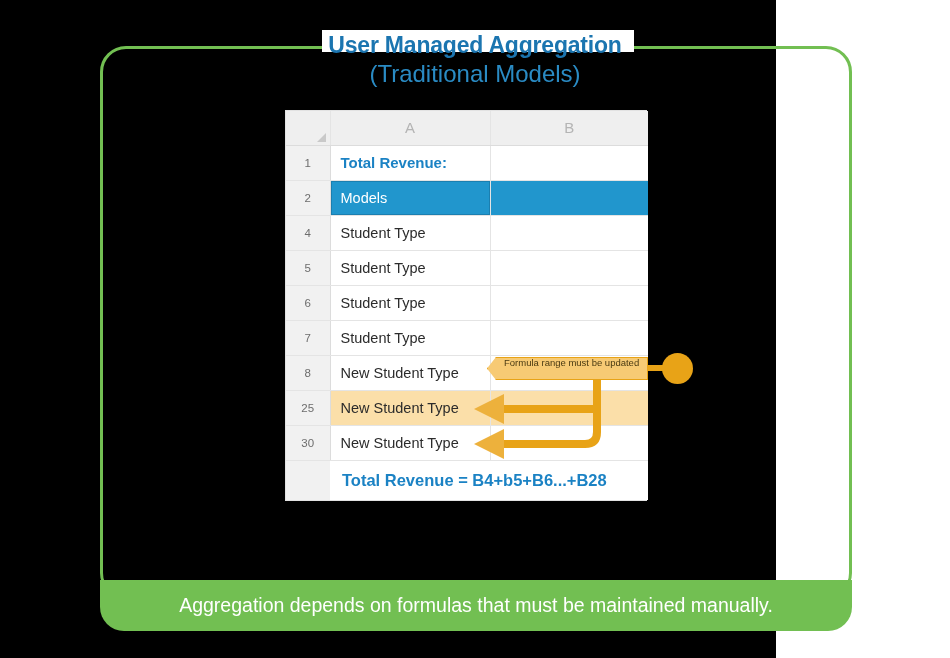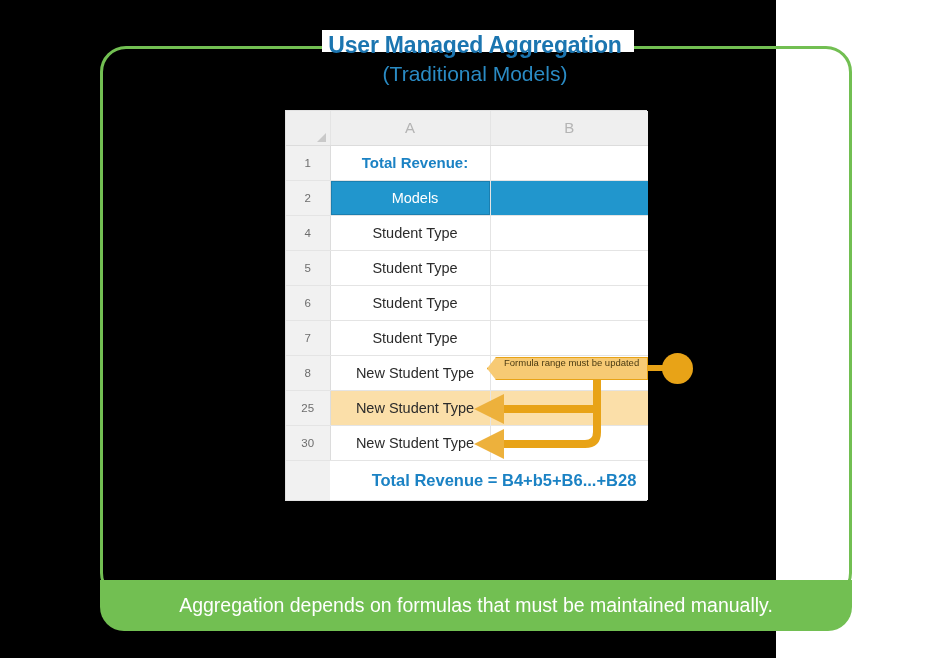--- a/index.html
+++ b/index.html
@@ -50,21 +50,21 @@
   }
   .title {
     font-size: 23px;
     font-weight: bold;
     color: #1b75b0;
     letter-spacing: -0.2px;
     line-height: 30px;
     white-space: nowrap;
   }
   .subtitle {
-    font-size: 21px;
+    font-size: 24px;
     font-weight: normal;
     color: #2a8bc4;
     line-height: 28px;
     white-space: nowrap;
   }
 
   
   .sheet {
     position: absolute;
     left: 285px;
@@ -83,21 +83,21 @@
   .sheet col.c-a      { width: 160px; }
   .sheet col.c-b      { width: 158px; }
 
   .sheet td, .sheet th {
     height: 35px;
     border-right: 1px solid #e4e4e4;
     border-bottom: 1px solid #e4e4e4;
     padding: 0 0 0 10px;
     font-size: 14.5px;
     color: #2b2b2b;
-    text-align: center;
+    text-align: left;
     vertical-align: middle;
     font-weight: normal;
     background: #ffffff;
   }
   .sheet td:last-child, .sheet th:last-child { border-right: none; }
 
   
   .hdr th {
     height: 34px;
     background: #efefef;
@@ -148,21 +148,21 @@
 
   tr.formula td {
     border-bottom: none;
     border-right: none;
     height: 40px;
   }
   td.formula-text {
     color: #1b82c4;
     font-weight: bold;
     font-size: 16.5px;
-    padding-left: 30px;
+    padding-left: 12px;
   }
   td.gutter-blank { background: #f1f1f1; border-right: 1px solid #dcdcdc; }
 
   
   .anno {
     position: absolute;
     left: 0; top: 0;
     width: 950px; height: 658px;
     pointer-events: none;
   }

